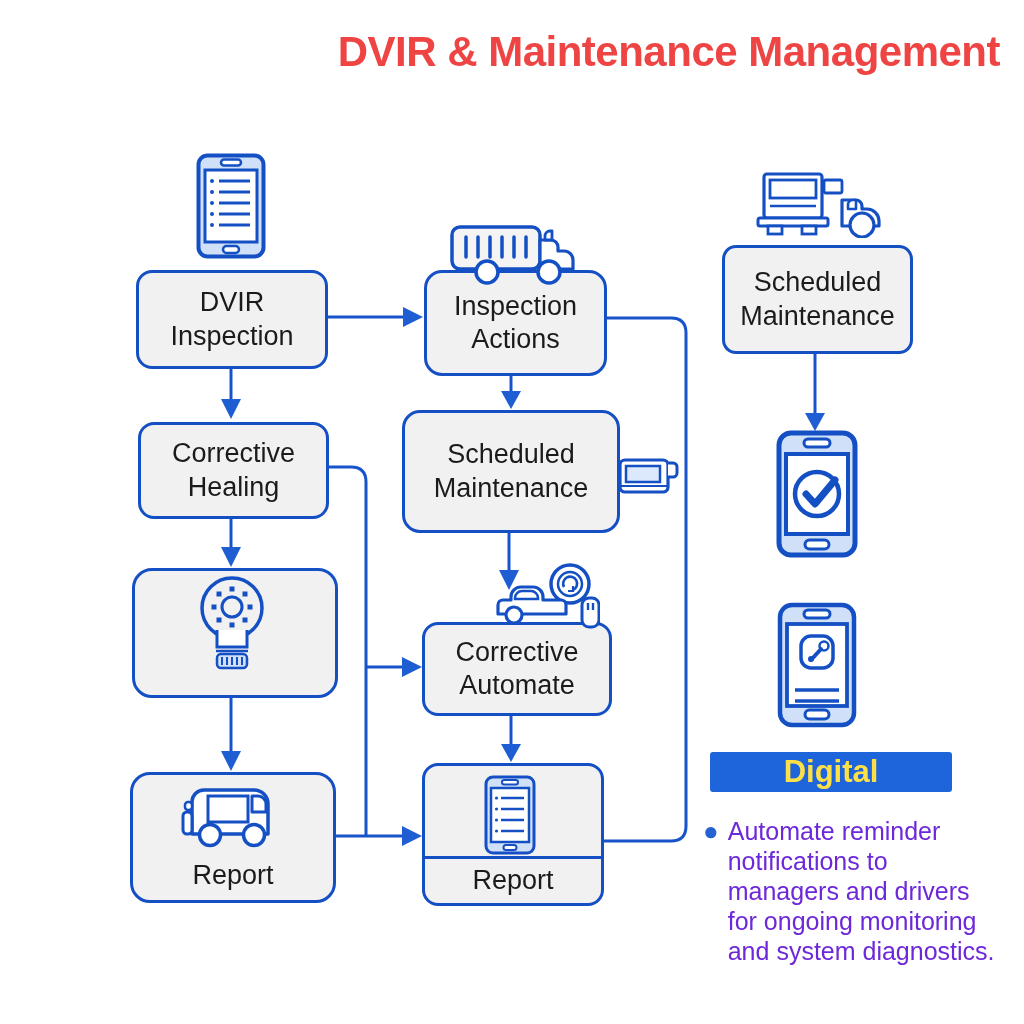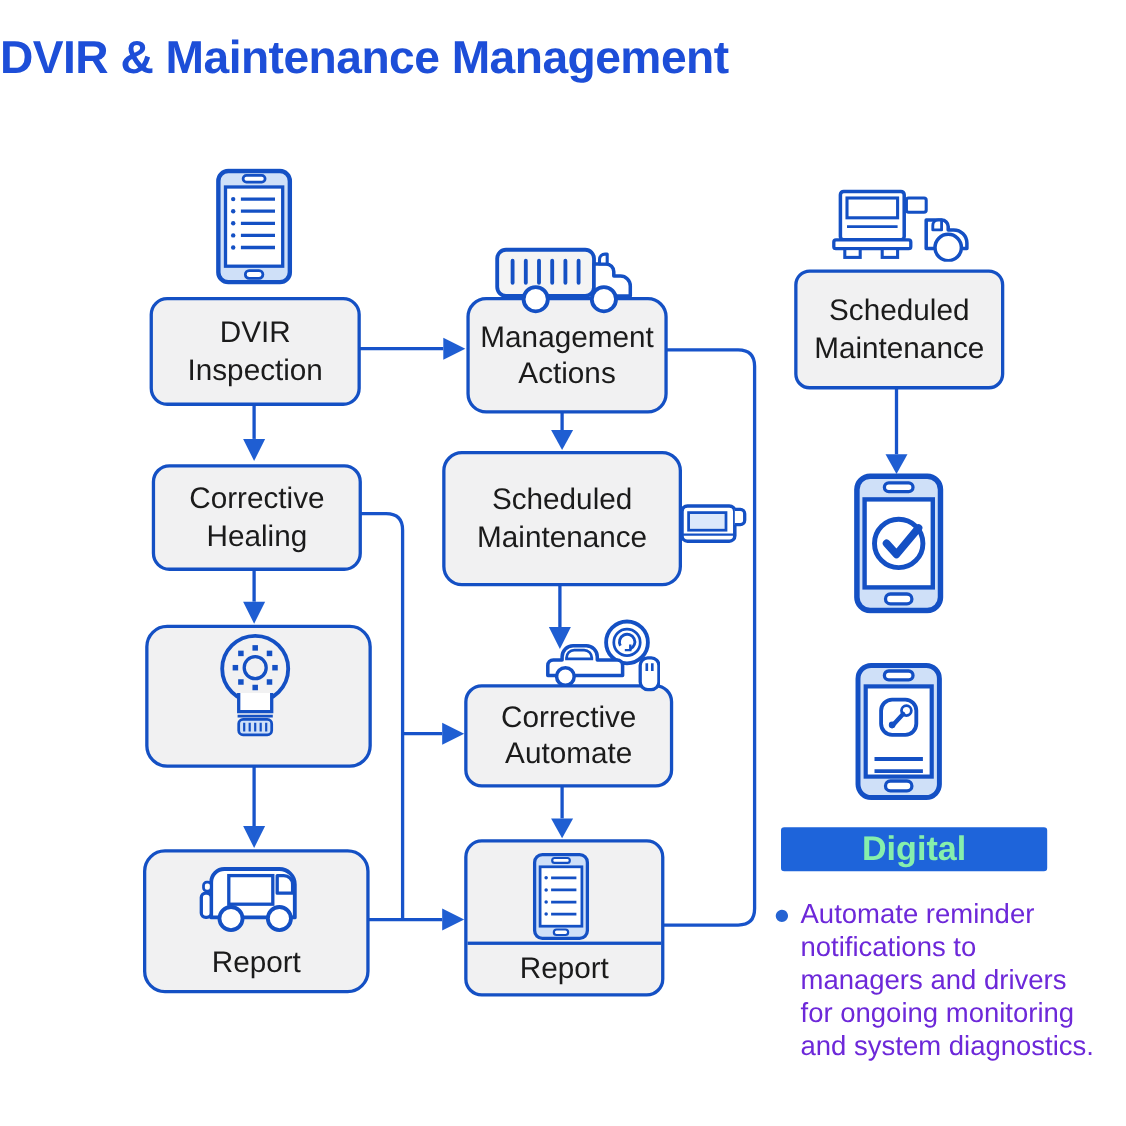--- a/index.html
+++ b/index.html
@@ -1,19 +1,19 @@
 <!DOCTYPE html>
 <html><head>
 <meta charset="utf-8">
 <style>
   html,body{margin:0;padding:0;background:#ffffff;}
   .canvas{position:relative;width:1024px;height:1024px;background:#ffffff;overflow:hidden;
           font-family:"Liberation Sans",sans-serif;color:#1b1b1b;}
-  .title{position:absolute;left:0;top:28px;width:1000px;text-align:left;
-         font-size:42px;font-weight:700;letter-spacing:-0.5px;color:#1d4ed8;}
+  .title{position:absolute;left:0;top:28px;width:1000px;text-align:right;
+         font-size:42px;font-weight:700;letter-spacing:-0.5px;color:#ef4444;}
   svg.connectors{position:absolute;left:0;top:0;width:1024px;height:1024px;z-index:1;}
   .node{position:absolute;z-index:2;background:#f1f1f2;border:3px solid #1450c4;
         display:flex;align-items:center;justify-content:center;text-align:center;
         font-size:27px;line-height:1.24;color:#1b1b1b;}
   .icon{position:absolute;z-index:3;color:#1450c4;}
   .icon svg{display:block;width:100%;height:100%;}
   .r16{border-radius:16px;justify-content:center;} .r18{border-radius:18px;} .r20{border-radius:20px;} .r14{border-radius:14px;}
   .n-dvir{left:136px;top:270px;width:186px;height:93px;}
   .n-healing{left:138px;top:422px;width:185px;height:91px;}
   .n-bulb{left:132px;top:568px;width:200px;height:124px;}
@@ -22,21 +22,21 @@
   .n-actions{left:424px;top:270px;width:177px;height:100px;}
   .n-maint-m{left:402px;top:410px;width:212px;height:117px;}
   .n-corrective{left:422px;top:622px;width:184px;height:88px;}
   .n-report-m{left:422px;top:763px;width:176px;height:137px;flex-direction:column;
               align-items:stretch;justify-content:flex-start;padding:0;}
   .n-report-m .top{height:90px;}
   .n-report-m .bot{flex:1;border-top:3px solid #1450c4;display:flex;align-items:center;justify-content:center;}
   .n-maint-r{left:722px;top:245px;width:185px;height:103px;}
   .banner{position:absolute;left:710px;top:752px;width:242px;height:40px;background:#1e64da;
           border-radius:3px;display:flex;align-items:center;justify-content:center;z-index:2;
-          color:#86efac;font-size:31px;font-weight:700;}
+          color:#fde047;font-size:31px;font-weight:700;}
   .bullet{position:absolute;left:703px;top:816px;width:292px;display:flex;z-index:2;}
   .bullet .dot{color:#2563d2;font-size:26px;line-height:30px;margin-right:9px;}
   .bullet .txt{font-size:25px;line-height:30px;color:#6d28d9;}
   .i-phone-cl{left:196px;top:153px;width:70px;height:106px;}
   .i-bustruck{left:449px;top:224px;width:132px;height:62px;}
   .i-semitruck{left:740px;top:170px;width:146px;height:68px;}
   .i-bulb{left:196px;top:574px;width:72px;height:96px;}
   .i-van{left:180px;top:776px;width:100px;height:74px;}
   .i-pickup{left:494px;top:562px;width:106px;height:68px;}
   .i-device{left:618px;top:452px;width:62px;height:48px;}
@@ -166,21 +166,21 @@
           <line x1="77" y1="13" x2="77" y2="33"></line>
       </g>
       <path d="M91,45 V16 h11 a7,7 0 0 1 7,7 v4 h6 a9,9 0 0 1 9,9 v9 z" fill="#ffffff" stroke="currentColor" stroke-width="3.2" stroke-linejoin="round"></path>
       <path d="M96,16 v-4 a5,5 0 0 1 5,-5 h2 v9 z" fill="#ffffff" stroke="currentColor" stroke-width="2.8" stroke-linejoin="round"></path>
       <circle cx="38" cy="48" r="11" fill="#ffffff" stroke="currentColor" stroke-width="3.5"></circle>
       <circle cx="100" cy="48" r="11" fill="#ffffff" stroke="currentColor" stroke-width="3.5"></circle>
     </svg>
   </div>
 
   <div class="node r18 n-actions">
-    <span class="lbl">Management Actions</span>
+    <span class="lbl">Inspection Actions</span>
   </div>
 
   <div class="node r18 n-maint-m">
     <span class="lbl">Scheduled Maintenance</span>
   </div>
   <div class="icon i-device">
     <svg viewBox="0 0 62 48">
       <rect x="2" y="8" width="48" height="32" rx="5" fill="#ffffff" stroke="currentColor" stroke-width="3.2"></rect>
       <rect x="8" y="14" width="34" height="16" fill="#dce8fb" stroke="currentColor" stroke-width="2.5"></rect>
       <path d="M50,11 h5 a4,4 0 0 1 4,4 v6 a4,4 0 0 1 -4,4 h-5" fill="#ffffff" stroke="currentColor" stroke-width="3"></path>

